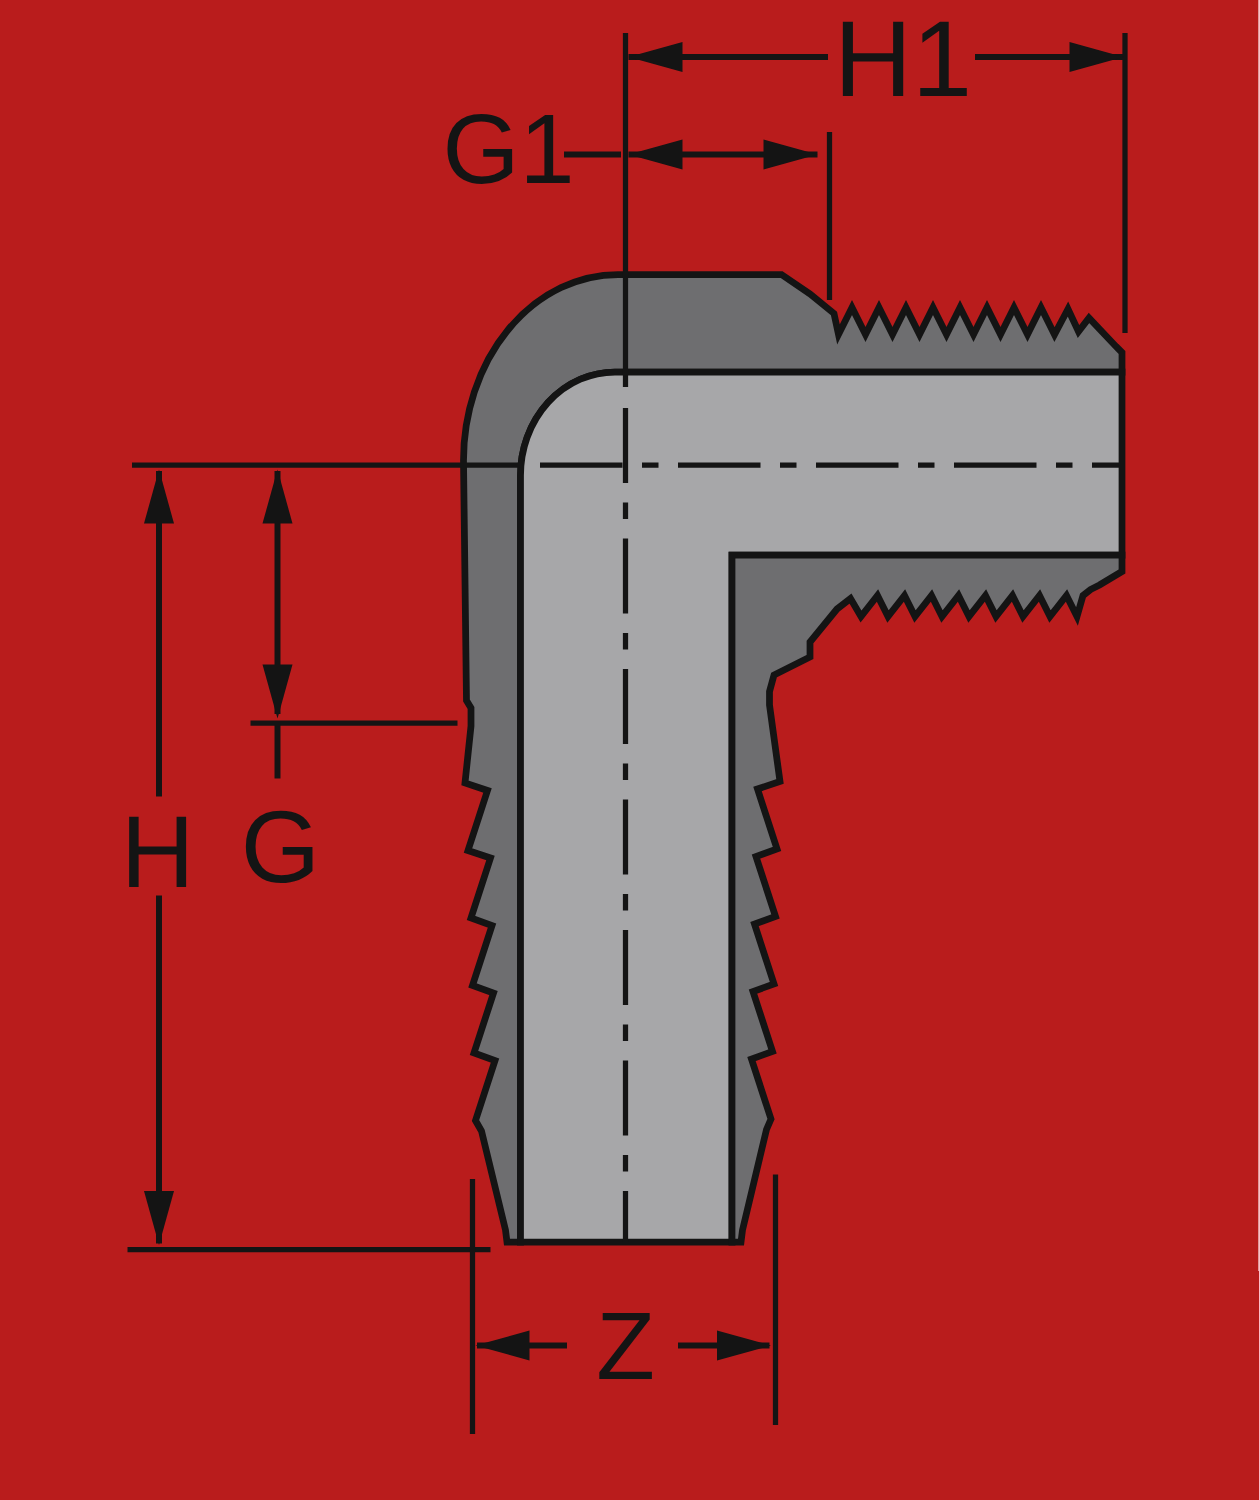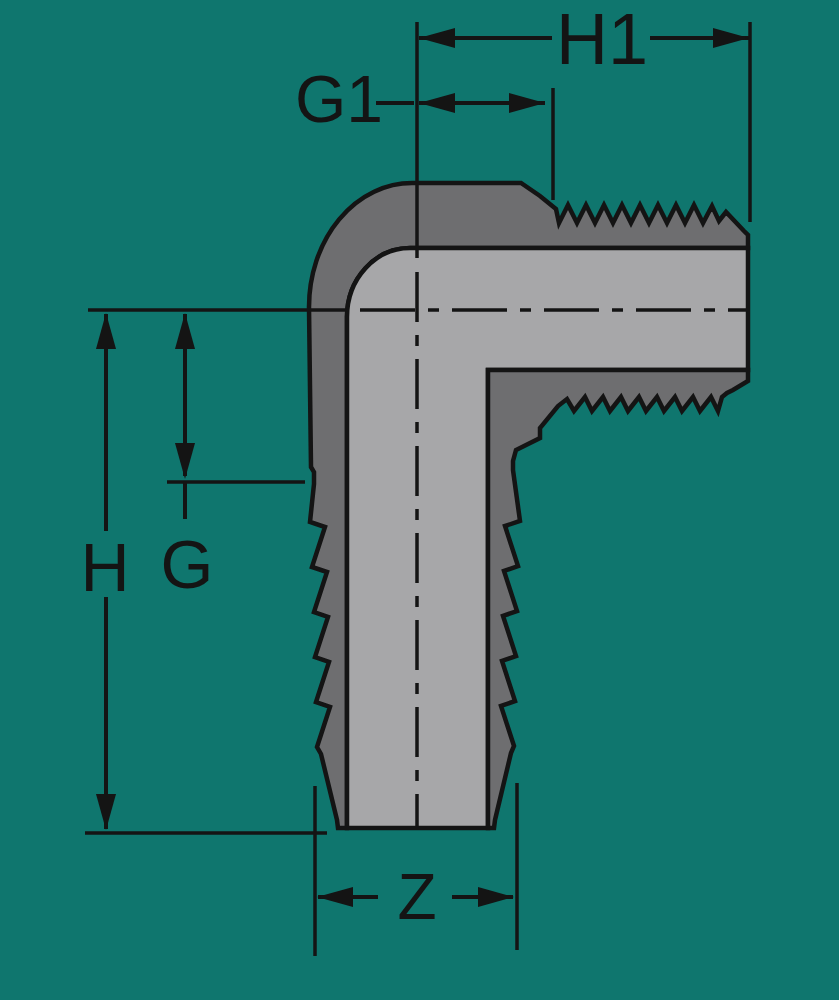--- a/index.html
+++ b/index.html
@@ -4,21 +4,21 @@
 <style>
   html, body {
     margin: 0;
     padding: 0;
     background: #ffffff;
   }
   .stage {
     position: relative;
     width: 839px;
     height: 1000px;
-    background: #0f766e;
+    background: #b91c1c;
     font-family: "Liberation Sans", sans-serif;
     overflow: hidden;
   }
   svg text {
     font-family: "Liberation Sans", sans-serif;
     fill: #141414;
   }
   .dim-line {
     stroke: #141414;
     stroke-width: 4;

